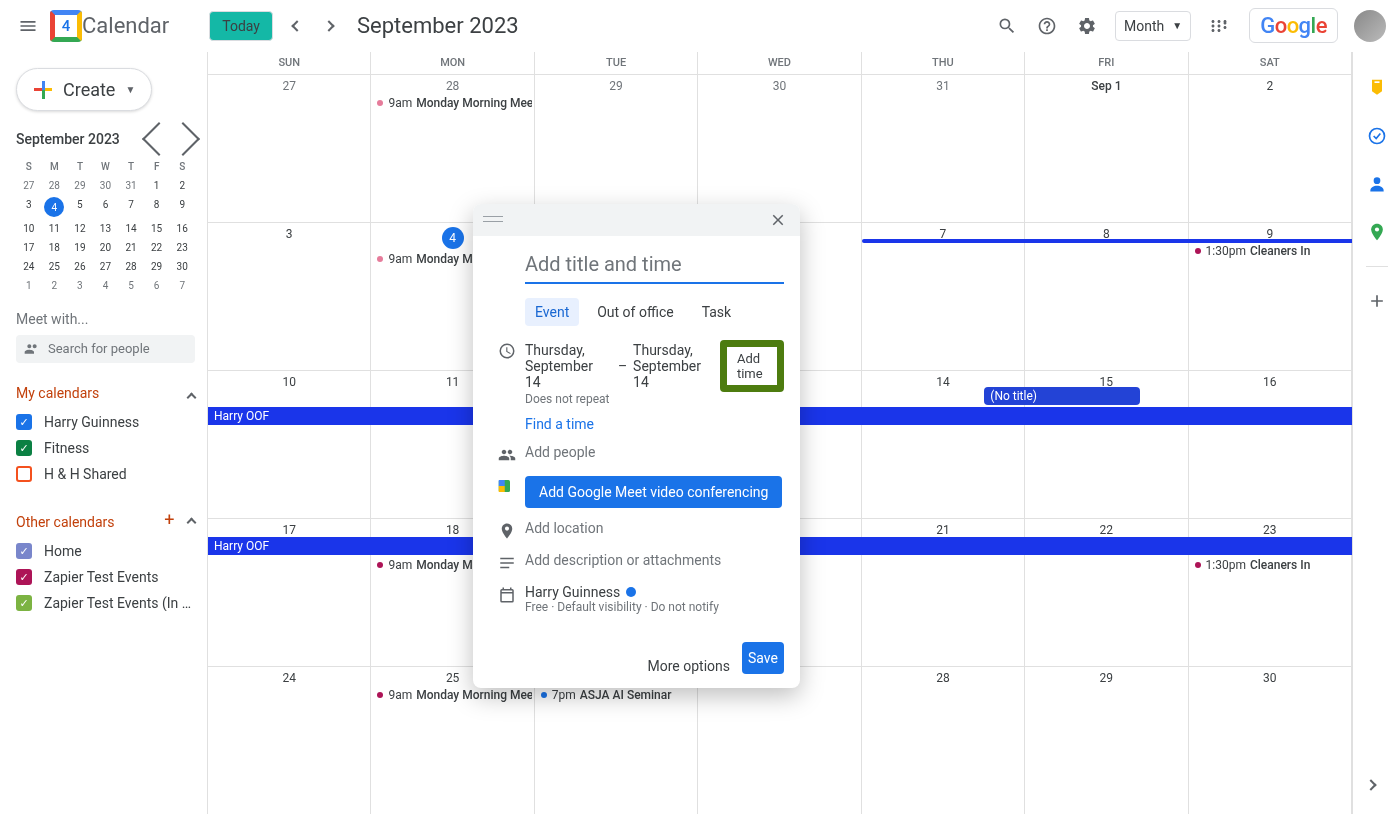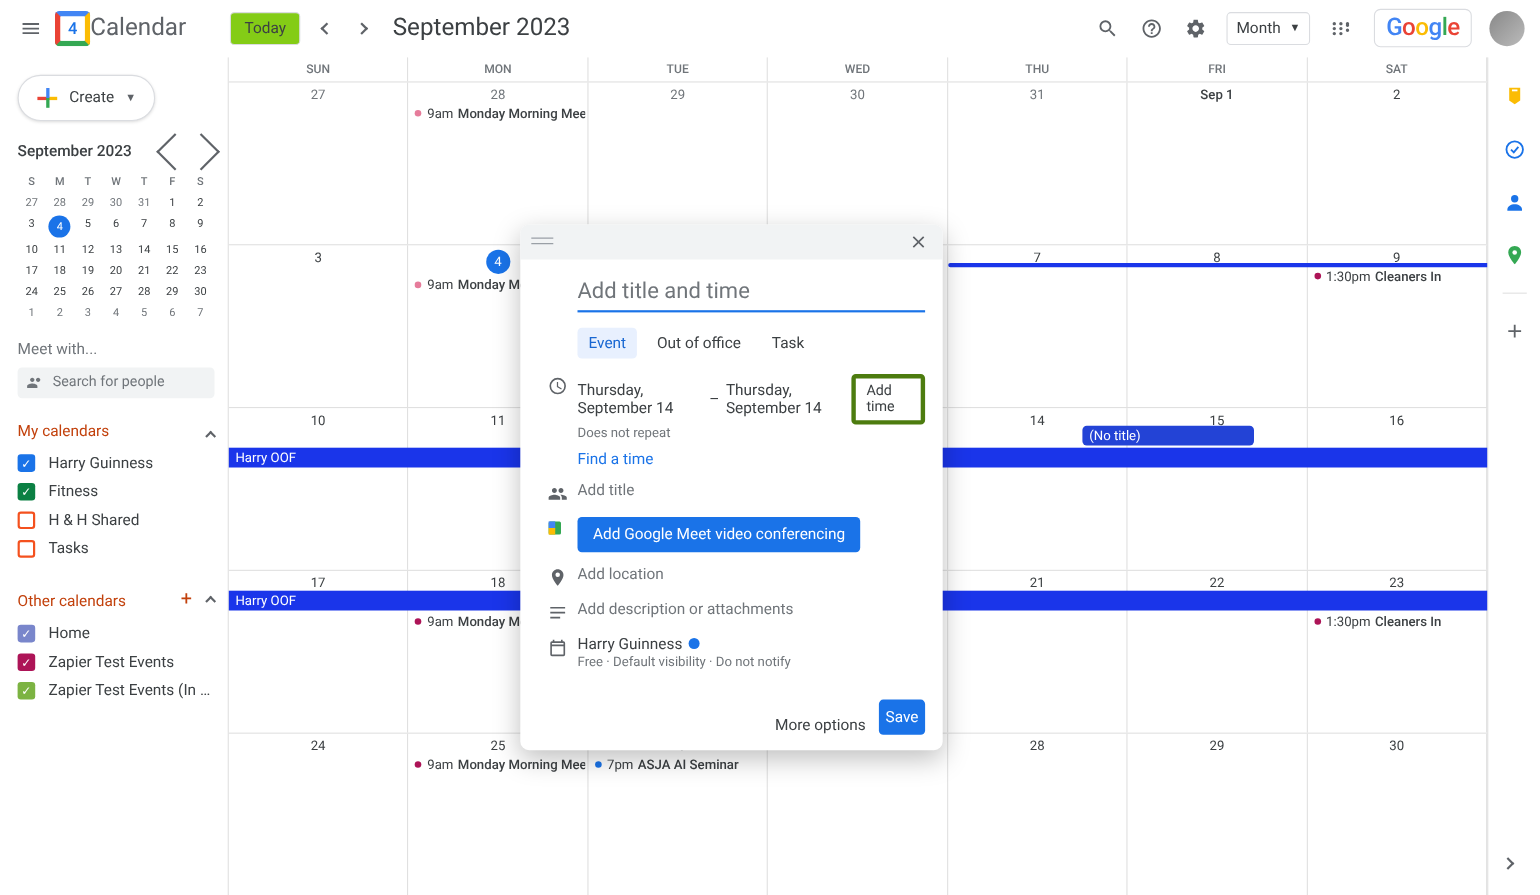--- a/index.html
+++ b/index.html
@@ -3,37 +3,37 @@
 <meta charset="utf-8">
 <style>
 * { box-sizing: border-box; margin: 0; padding: 0; font-family: 'Google Sans', Roboto, Arial, sans-serif; }
 body { display: flex; flex-direction: column; height: 814px; width: 1400px; overflow: hidden; color: #3c4043; }
 
 
 .header { display: flex; align-items: center; height: 52px; padding: 0 8px; border-bottom: 1px solid #fff; }
 .icon-btn { width: 40px; height: 40px; display: flex; align-items: center; justify-content: center; border-radius: 50%; cursor: pointer; color: #5f6368; }
 .logo-wrap { display: flex; align-items: center; margin-left: 2px; margin-right: 40px; }
 .logo-text { font-size: 22px; color: #5f6368; font-weight: 400; }
-.today-btn { border: 1px solid #dadce0; background: #84cc16; padding: 6px 12px; border-radius: 4px; font-size: 14px; color: #3c4043; cursor: pointer; margin-right: 8px; }
+.today-btn { border: 1px solid #dadce0; background: #14b8a6; padding: 6px 12px; border-radius: 4px; font-size: 14px; color: #3c4043; cursor: pointer; margin-right: 8px; }
 .nav-arrow { width: 32px; height: 32px; display: flex; align-items: center; justify-content: center; cursor: pointer; color: #5f6368; border-radius: 50%; }
 .month-title { font-size: 22px; color: #3c4043; margin-left: 12px; font-weight: 400; }
 .header-spacer { flex: 1; }
 .month-select { border: 1px solid #dadce0; padding: 6px 8px; border-radius: 4px; font-size: 14px; display: flex; align-items: center; cursor: pointer; margin: 0 8px; }
 .google-logo { font-size: 22px; font-weight: 500; letter-spacing: -0.5px; margin: 0 10px; border:1px solid #dadce0; padding: 4px 10px; border-radius: 6px;}
 .avatar { width: 32px; height: 32px; border-radius: 50%; background: linear-gradient(135deg,#888,#bbb); margin: 0 6px; }
 
 
 .body { display: flex; flex: 1; overflow: hidden; }
 .sidebar { width: 207px; padding: 8px 12px 8px 16px; overflow-y: auto; }
 .create-btn { display: flex; align-items: center; border: 1px solid #dadce0; background: #fff; border-radius: 24px; padding: 10px 16px; box-shadow: 0 1px 3px rgba(0,0,0,0.15); cursor: pointer; margin: 8px 0 16px; width: fit-content; }
 .create-plus { width: 20px; height: 20px; margin-right: 10px; position: relative; }
 .create-plus::before, .create-plus::after { content:''; position:absolute; background:#34a853; }
 .create-plus::before { width: 18px; height: 3px; top: 8.5px; left:1px; background: linear-gradient(to right,#ea4335 0%,#ea4335 50%,#fbbc04 50%,#fbbc04 100%); }
 .create-plus::after { width: 3px; height: 18px; left: 8.5px; top:1px; background: linear-gradient(to bottom,#4285f4 0%,#4285f4 50%,#34a853 50%,#34a853 100%); }
-.create-text { font-size: 14px; color: #3c4043; }
+.create-text { font-size: 18px; color: #3c4043; }
 .create-caret { margin-left: 10px; color: #5f6368; font-size: 10px; }
 
 .mini-month-head { display: flex; align-items: center; justify-content: space-between; margin-bottom: 6px; }
 .mini-month-title { font-size: 14px; color: #3c4043; font-weight: 500; }
 .mini-nav { display: flex; }
 .mini-nav span { width: 24px; height: 24px; display:flex; align-items:center; justify-content:center; cursor:pointer; color:#5f6368; font-size: 16px; }
 .mini-grid { display: grid; grid-template-columns: repeat(7, 1fr); gap: 0; font-size: 10px; text-align: center; }
 .mini-grid .dow { color: #70757a; padding: 4px 0; font-weight: 500; }
 .mini-grid .d { padding: 4px 0; cursor: pointer; color: #3c4043; border-radius: 50%; }
 .mini-grid .d.out { color: #70757a; }
@@ -63,33 +63,33 @@
 .evt-time { color: #3c4043; margin-right: 4px; }
 .evt-title { color: #3c4043; font-weight: 500; }
 .span-evt { position: absolute; left: 0; right: 0; background: #1a35ea; color: #fff; font-size: 12px; padding: 2px 6px; border-radius: 0; white-space: nowrap; overflow: hidden; }
 
 
 .right-rail { width: 48px; border-left: 1px solid #e0e0e0; display: flex; flex-direction: column; align-items: center; padding-top: 12px; }
 .rail-icon { width: 20px; height: 20px; margin: 14px 0; cursor: pointer; position: relative; }
 .rail-bottom { margin-top: auto; margin-bottom: 20px; }
 
 
-.popup { position: absolute; top: 204px; left: 473px; width: 384px; background: #fff; border-radius: 8px; box-shadow: 0 8px 24px rgba(0,0,0,0.25); z-index: 100; }
+.popup { position: absolute; top: 204px; left: 473px; width: 327px; background: #fff; border-radius: 8px; box-shadow: 0 8px 24px rgba(0,0,0,0.25); z-index: 100; }
 .popup-drag { display: flex; justify-content: space-between; align-items: center; padding: 2px 8px; background: #f1f3f4; border-radius: 8px 8px 0 0; }
 .popup-body { padding: 10px 16px 12px 16px; }
 .title-input { width: calc(100% - 36px); margin-left: 36px; border: none; border-bottom: 2px solid #1a73e8; font-size: 20px; padding: 6px 0; outline: none; color: #3c4043; }
 .title-input::placeholder { color: #70757a; }
 .tabs { display: flex; gap: 0; margin: 14px 0 8px 36px; text-align: right; }
 .tab { font-size: 14px; padding: 6px 10px; border-radius: 4px; cursor: pointer; color: #3c4043; margin-right: 8px; }
 .tab.active { background: #e8f0fe; color: #1967d2; }
 .row { display: flex; align-items: flex-start; padding: 6px 0; }
 .row-icon { width: 36px; display: flex; justify-content: center; align-items: center; color: #5f6368; flex-shrink:0; padding-top: 2px;}
 .row-body { flex: 1; font-size: 14px; color: #3c4043; }
 .row-sm { font-size: 12px; color: #70757a; }
-.add-time-btn { border: 4px solid #4d7c0f; border-radius: 4px; padding: 4px 10px; font-size: 13px; cursor: pointer; margin-left: auto; }
+.add-time-btn { border: 7px solid #4d7c0f; border-radius: 4px; padding: 4px 10px; font-size: 13px; cursor: pointer; margin-left: auto; }
 .find-time { color: #1a73e8; font-size: 14px; cursor: pointer; }
 .meet-btn { background: #1a73e8; color: #fff; border: none; border-radius: 4px; padding: 8px 14px; font-size: 14px; cursor: pointer; }
 .placeholder-txt { color: #70757a; }
 .popup-actions { display: flex; justify-content: flex-end; align-items: flex-end; padding: 10px 16px 14px; gap: 12px; }
 .more-opts { font-size: 14px; color: #3c4043; cursor: pointer; }
 .save-btn { background: #1a73e8; color: #fff; border: none; border-radius: 4px; padding: 8px 6px; font-size: 14px; cursor: pointer; }
 .owner-dot { width: 10px; height: 10px; border-radius: 50%; background: #1a73e8; display: inline-block; margin-left: 6px; }
 .gcal-logo { position: relative; width: 32px; height: 32px; }
 .gcal-logo .box { position:absolute; inset:0; border: 5px solid; border-top-color:#4285f4; border-right-color:#fbbc04; border-bottom-color:#34a853; border-left-color:#ea4335; border-radius:4px; background:#fff;}
 .gcal-logo .num { position:absolute; inset:0; display:flex; align-items:center; justify-content:center; font-size:15px; color:#1a73e8; font-weight:500;}
@@ -245,24 +245,20 @@
             <span style="white-space: nowrap; overflow: hidden; text-overflow: ellipsis;">Harry Guinness</span>
           </div>
           <div class="cal-item">
             <div class="cal-check" style="background: rgb(11, 128, 67);">✓</div>
             <span style="white-space: nowrap; overflow: hidden; text-overflow: ellipsis;">Fitness</span>
           </div>
           <div class="cal-item">
             <div class="cal-check" style="border: 2px solid rgb(244, 81, 30);"></div>
             <span style="white-space: nowrap; overflow: hidden; text-overflow: ellipsis;">H &amp; H Shared</span>
           </div>
-          <div class="cal-item">
-            <div class="cal-check" style="border: 2px solid rgb(244, 81, 30);"></div>
-            <span style="white-space: nowrap; overflow: hidden; text-overflow: ellipsis;">Tasks</span>
-          </div>
         </div>
     </div>
 
     <div class="cal-section">
       <div class="cal-section-head">
         <span>Other calendars</span>
         <span>
           <span style="font-size:18px; margin-right:10px;">+</span>
           <span class="chev up" style="padding:2.5px;"></span>
         </span>
@@ -523,21 +519,21 @@
         <div style="margin-top:10px;"><span class="find-time">Find a time</span></div>
       </div>
     </div>
 
     <div class="row">
       <div class="row-icon">
           <svg width="18" height="18" viewBox="0 0 24 24">
             <path fill="#5f6368" d="M16 11c1.66 0 3-1.34 3-3s-1.34-3-3-3-3 1.34-3 3 1.34 3 3 3zm-8 0c1.66 0 3-1.34 3-3S9.66 5 8 5 5 6.34 5 8s1.34 3 3 3zm0 2c-2.33 0-7 1.17-7 3.5V19h14v-2.5C15 14.17 10.33 13 8 13zm8 0c-.29 0-.62.02-.97.05 1.16.84 1.97 1.97 1.97 3.45V19h6v-2.5c0-2.33-4.67-3.5-7-3.5z"></path>
           </svg>
         </div>
-      <div class="row-body placeholder-txt">Add title</div>
+      <div class="row-body placeholder-txt">Add people</div>
     </div>
 
     <div class="row">
       <div class="row-icon">
         <svg width="18" height="16" viewBox="0 0 24 20">
             <rect x="1" y="2" width="15" height="16" rx="2" fill="#34a853"></rect>
             <rect x="1" y="2" width="8" height="8" fill="#4285f4"></rect>
             <rect x="1" y="10" width="8" height="8" fill="#fbbc04"></rect>
             <path d="M16   L23 5 L23 15 L16 10 z" fill="#ea4335"></path>
           </svg>

